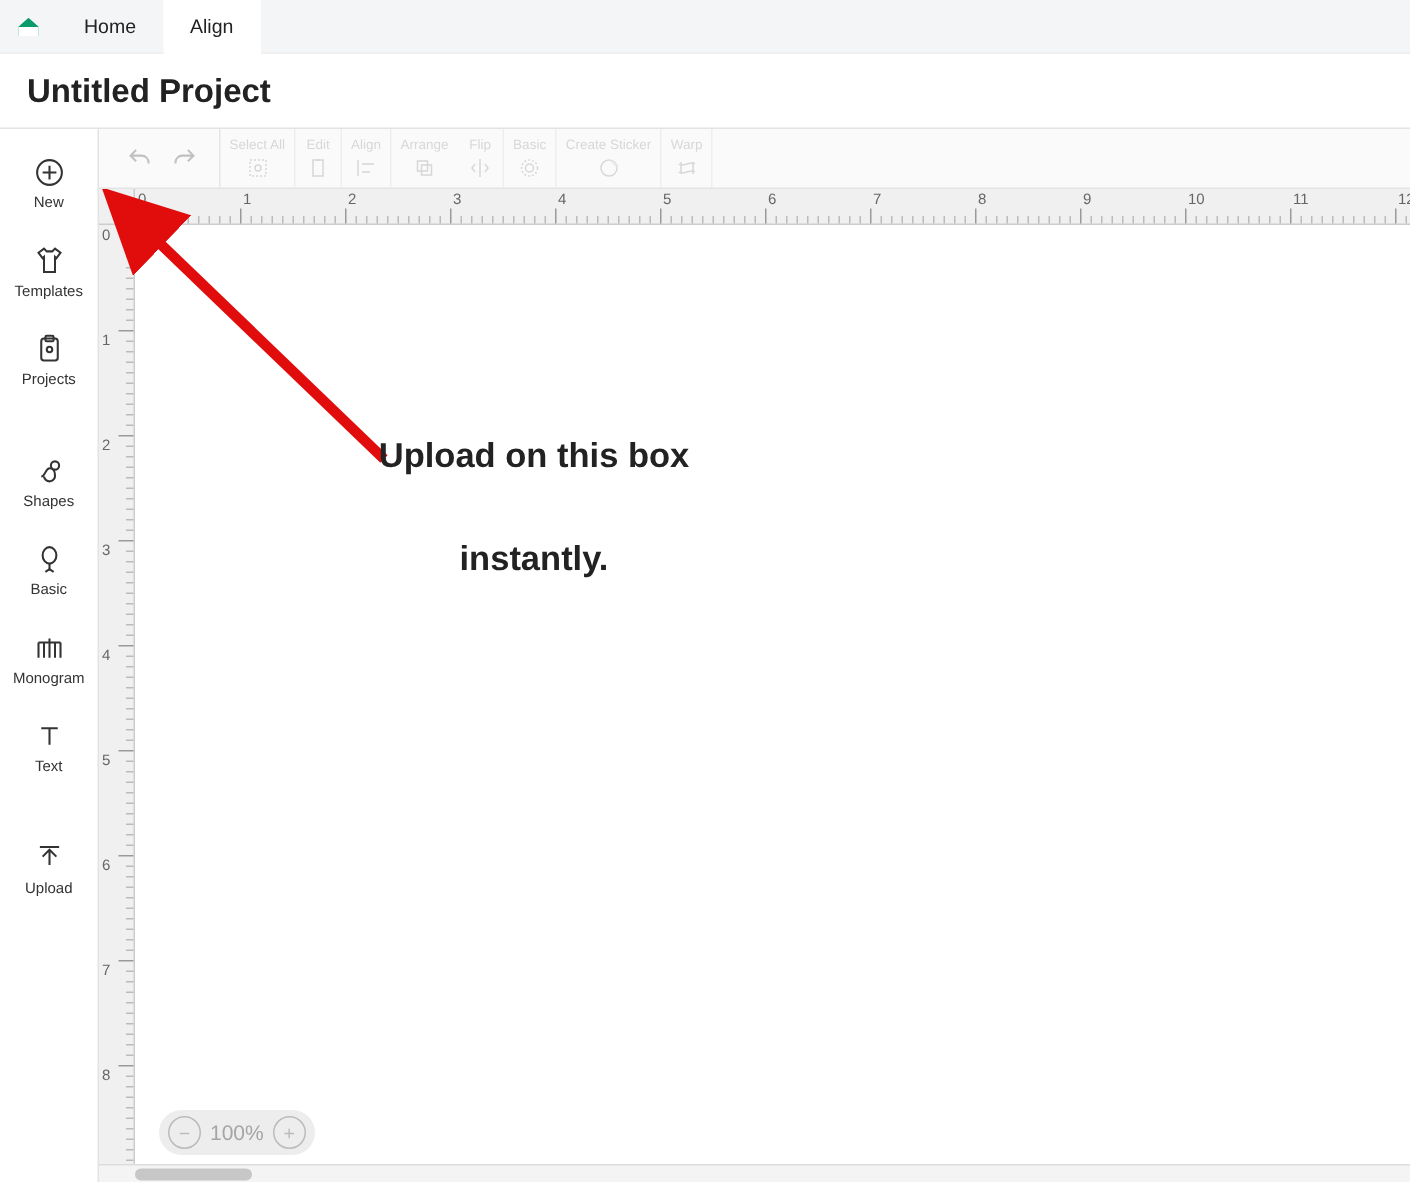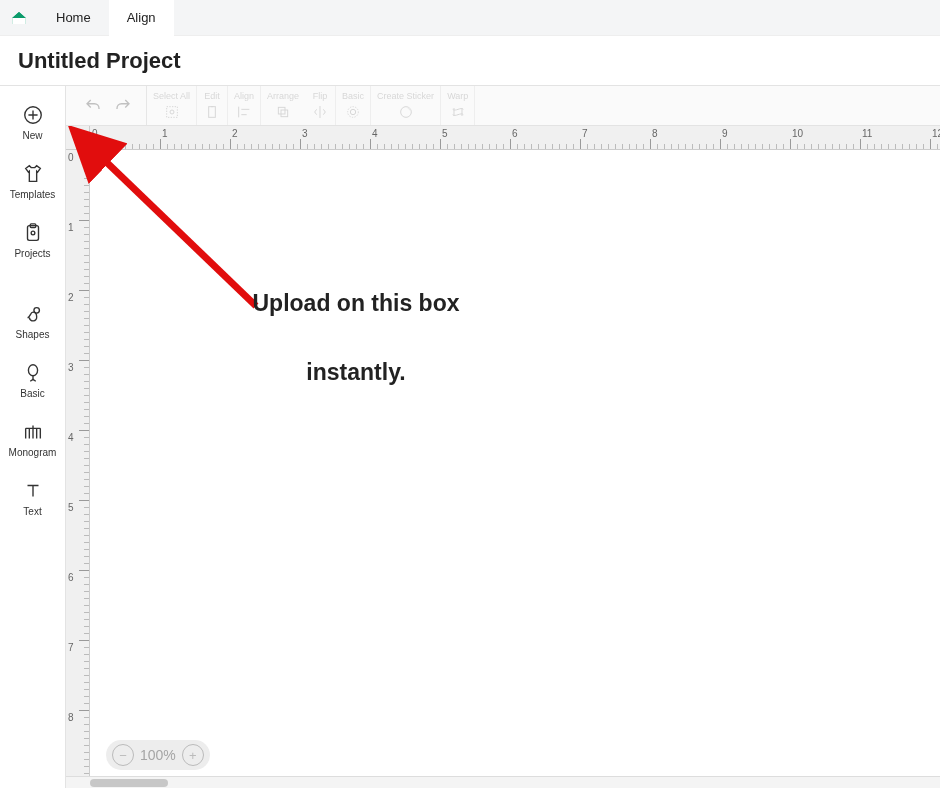--- a/index.html
+++ b/index.html
@@ -138,20 +138,28 @@
       <span>Monogram</span>
     </div>
     <div class="side-item">
       <span class="ic">
           <svg viewBox="0 0 24 24">
             <path d="M6 6h12M12 6v12"></path>
           </svg>
         </span>
       <span>Text</span>
     </div>
+    <div class="side-item gap">
+      <span class="ic">
+          <svg viewBox="0 0 24 24">
+            <path d="M12 17V6M7 11l5-5 5 5M5 4h14"></path>
+          </svg>
+        </span>
+      <span>Upload</span>
+    </div>
   </div>
 
   <div class="main-area">
 
     <div class="toolbar">
       <div class="tgroup">
         <div class="histbtn">
             <svg viewBox="0 0 24 24">
               <path d="M9 14l-5-5 5-5M4 9h10a6 6 0 016 6v1"></path>
             </svg>

